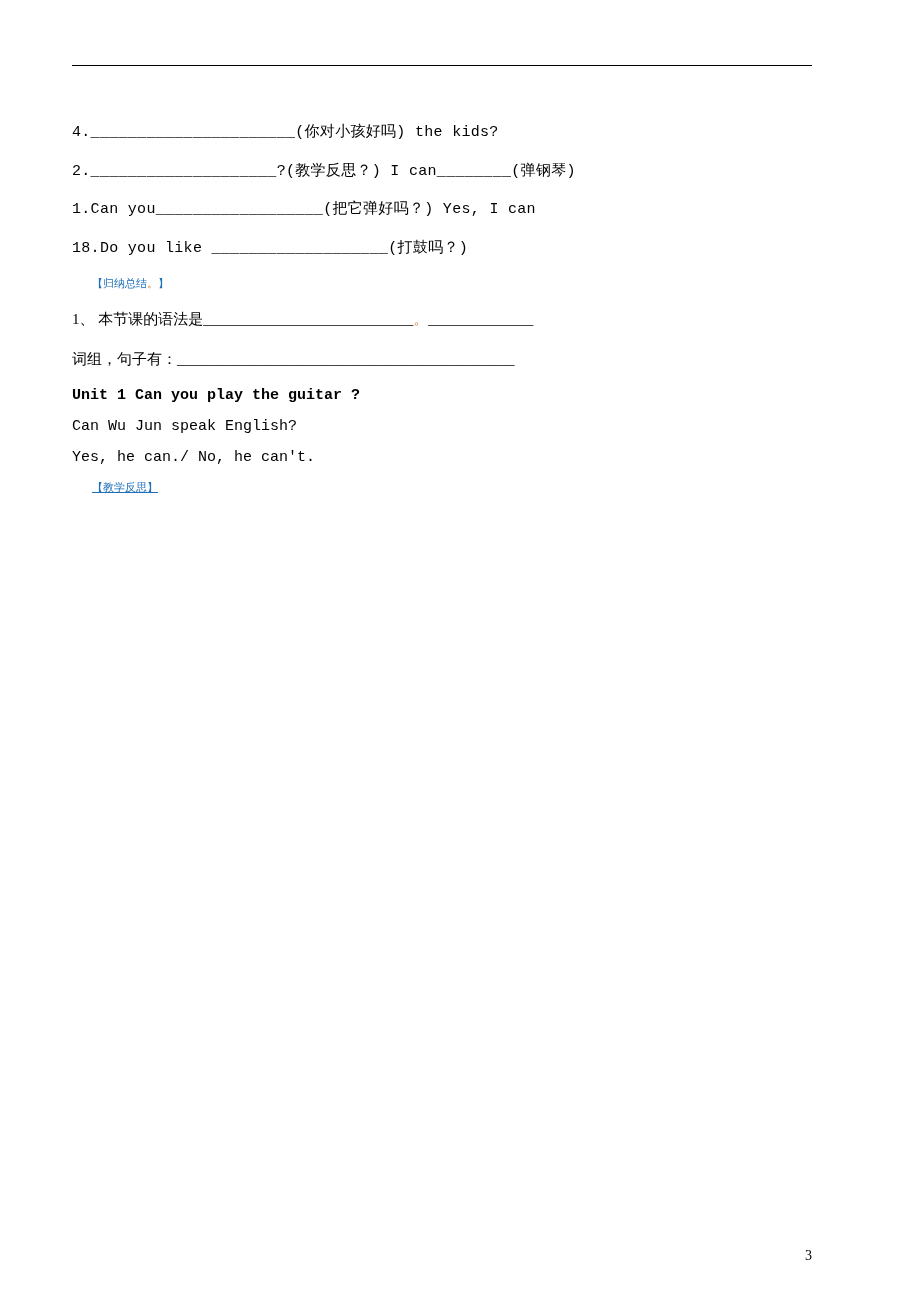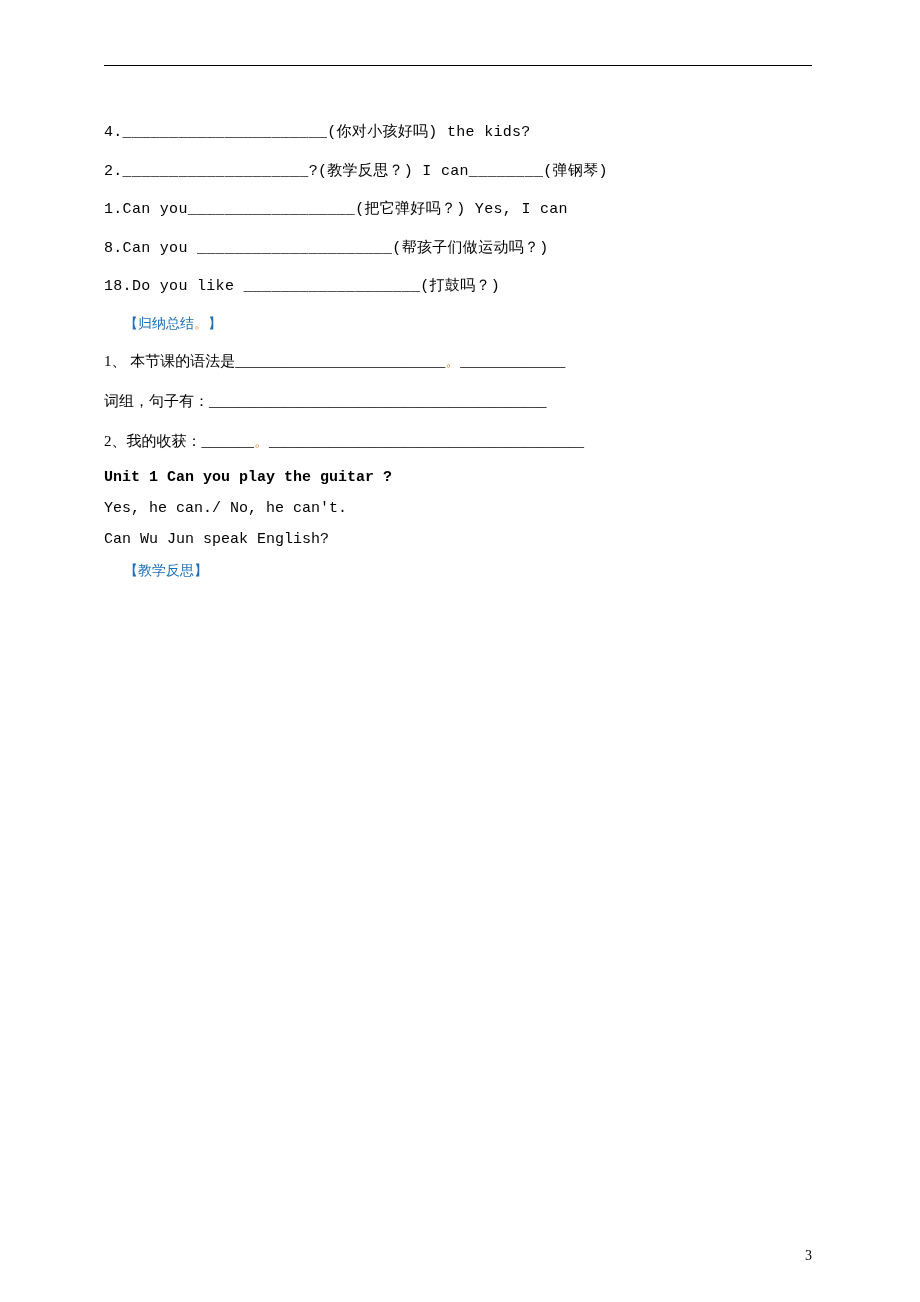--- a/index.html
+++ b/index.html
@@ -8,37 +8,37 @@
       box-sizing: border-box;
     }
     body {
       width: 920px;
       height: 1302px;
       background: #fff;
       font-family: "SimSun", "宋体", serif;
       position: relative;
     }
     .page {
-      padding: 65px 108px 40px 104px;
+      padding: 65px 108px 40px 72px;
     }
     .top-rule {
       border-top: 1.5px solid #000;
       margin-bottom: 56px;
     }
     .line {
       font-size: 15px;
       line-height: 1.5;
       margin-bottom: 16px;
       font-family: "Courier New", "SimSun", monospace;
       letter-spacing: 0.3px;
     }
     .section-heading {
       color: #1e6fb8;
       font-family: "SimSun", "宋体", serif;
-      font-size: 14px;
+      font-size: 11px;
       margin-bottom: 16px;
       margin-top: 4px;
       padding-left: 20px;
     }
     .orange-dot {
       color: #d87a2a;
     }
     .summary-line {
       font-size: 15px;
       line-height: 1.6;
@@ -51,20 +51,21 @@
       font-weight: bold;
       margin-bottom: 14px;
       margin-top: 14px;
     }
     .english-line {
       font-family: "Courier New", "SimSun", monospace;
       font-size: 15px;
       margin-bottom: 14px;
     }
     .reflection {
+      text-decoration: underline;
     }
     .page-number {
       position: absolute;
       bottom: 38px;
       right: 108px;
       font-size: 14px;
       font-family: "Times New Roman", serif;
     }
   </style>
 </head>
@@ -79,56 +80,50 @@
 
   <div class="line">
     <span>2.____________________?(</span><span>教学反思？</span><span>) I can________(</span><span>弹钢琴</span><span>)</span>
   </div>
 
   <div class="line">
     <span>1.Can you__________________(</span><span>把它弹好吗？</span><span>) Yes, I can</span>
   </div>
 
 
-  <div class="line">
-    <span>8.Can you _____________________(</span><span>帮孩子们做运动吗？</span><span>)</span>
-  </div>
 
 
   <div class="line">
     <span>18.Do you like ___________________(</span><span>打鼓吗？</span><span>)</span>
   </div>
 
   <div class="section-heading">
     <span>【归纳总结</span><span class="orange-dot">。</span><span>】</span>
   </div>
 
   <div class="summary-line">
     <span>1、 本节课的语法是____________________________</span><span class="orange-dot">。</span><span>______________</span>
   </div>
 
   <div class="summary-line">
     <span>词组，句子有：_____________________________________________</span>
   </div>
 
-  <div class="summary-line">
-    <span>2、我的收获：_______</span><span class="orange-dot">。</span><span>__________________________________________</span>
-  </div>
 
 
   <div class="unit-title">
     <span>Unit 1 Can you play the guitar ?</span>
   </div>
 
   <div class="english-line">
-    <span>Yes, he can./ No, he can't.</span>
+    <span>Can Wu Jun speak English?</span>
   </div>
 
   <div class="english-line">
-    <span>Can Wu Jun speak English?</span>
+    <span>Yes, he can./ No, he can't.</span>
   </div>
 
   <div class="section-heading reflection">
     <span>【教学反思】</span>
   </div>
 </div>
 
 <div class="page-number">
   <span>3</span>
 </div>

